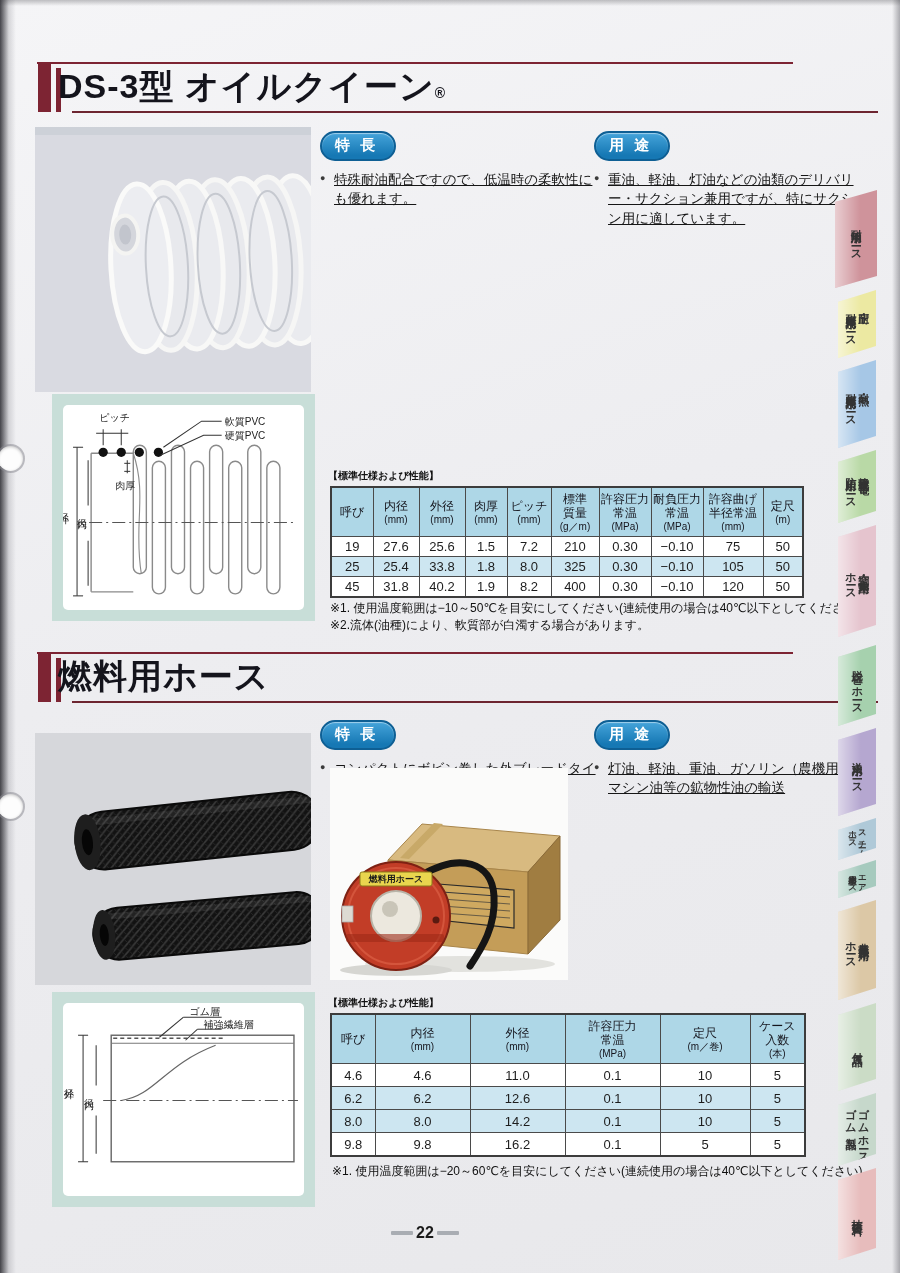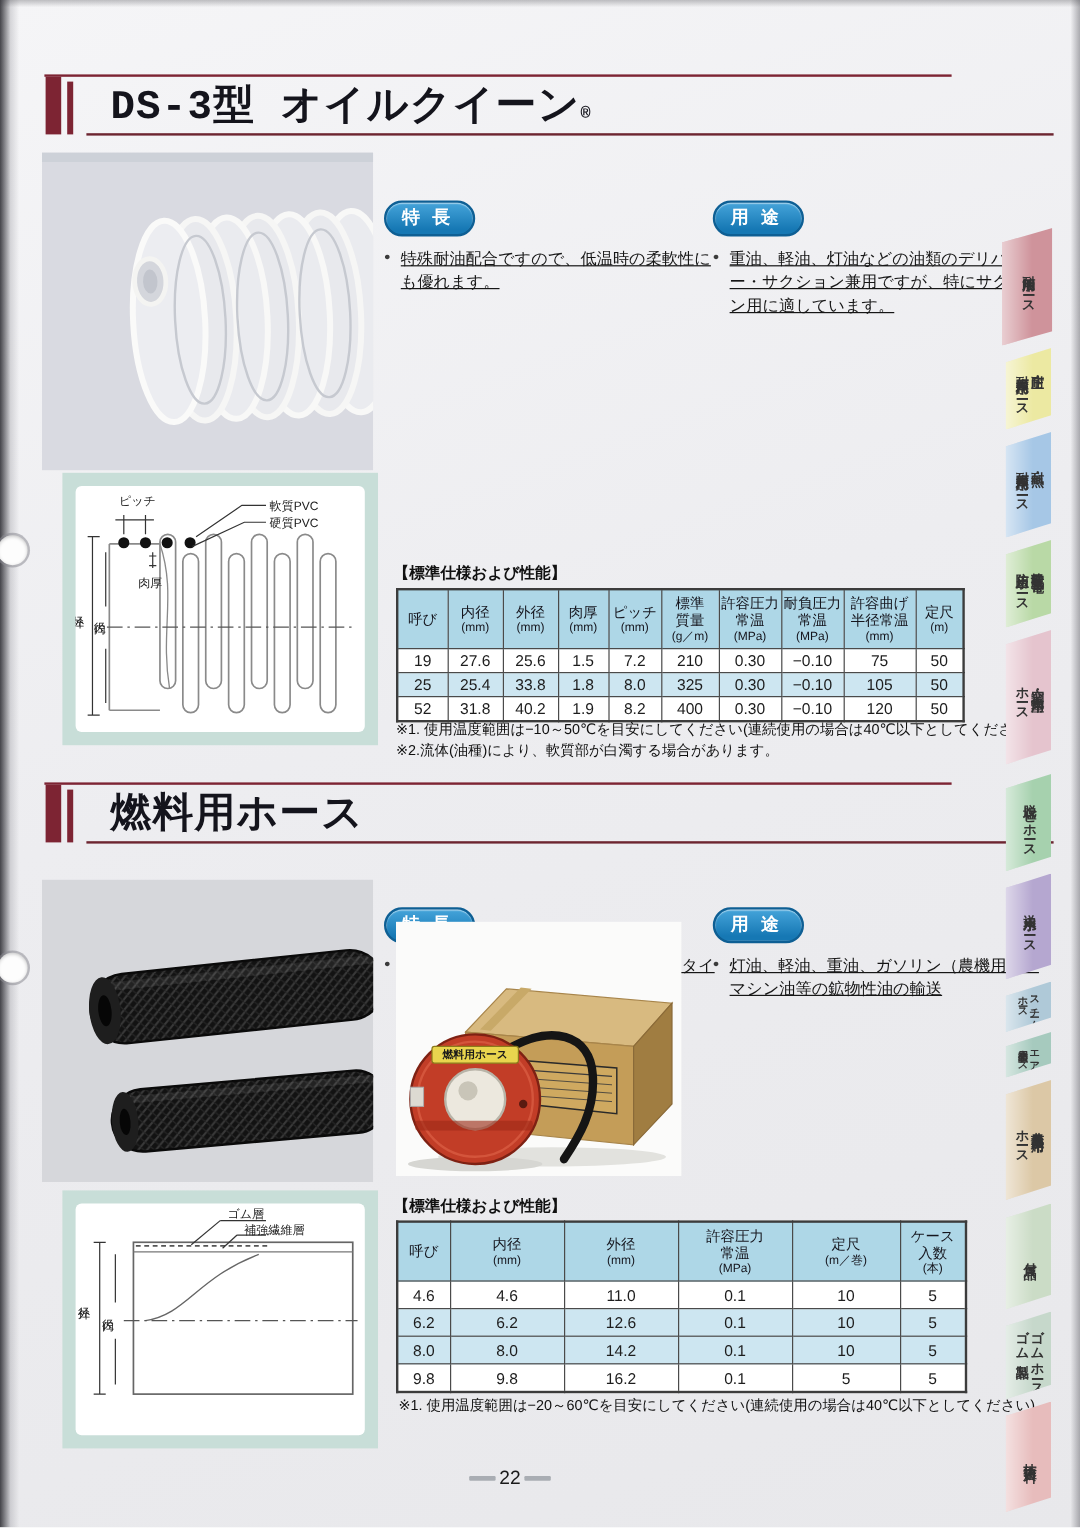--- a/index.html
+++ b/index.html
@@ -15,22 +15,22 @@
       background:linear-gradient(180deg,rgba(60,60,66,.30),rgba(0,0,0,0));}
   .hole{position:absolute;left:-2px;width:25px;height:25px;border-radius:50%;background:#fdfdfd;
       box-shadow:0 0 0 2px rgba(140,140,148,.55), inset 0 1px 3px rgba(0,0,0,.22);}
   #hole1{top:446px;}#hole2{top:794px;}
 
   
   .sec-header{position:absolute;left:36px;width:772px;height:54px;}
   .sec-header .topline{position:absolute;left:1px;top:3px;width:756px;height:2px;background:#7d2433;}
   .sec-header .bar1{position:absolute;left:2px;top:5px;width:13px;height:48px;background:#7d2433;}
   .sec-header .bar2{position:absolute;left:20px;top:9px;width:5px;height:44px;background:#7d2433;}
-  .sec-header .title{position:absolute;left:56px;top:5px;white-space:nowrap;
-      font-family:Liberation Mono, monospace;font-weight:bold;
+  .sec-header .title{position:absolute;left:22px;top:5px;white-space:nowrap;
+      font-family:Liberation Sans, sans-serif;font-weight:bold;
       font-size:34px;color:#14141c;letter-spacing:1px;}
   .sec-header .reg{font-size:14px;}
   .underline{position:absolute;height:2px;background:#6d2530;left:72px;width:806px;}
   #underline1{top:111px;} #underline2{top:701px;}
   #sec1-header{top:59px;} #sec2-header{top:649px;}
 
   
   .panel{position:absolute;}
   #photo1{left:35px;top:127px;width:276px;height:265px;}
   #photo2{left:35px;top:733px;width:276px;height:252px;}
@@ -42,43 +42,43 @@
   .diag svg{position:absolute;left:0;top:0;width:100%;height:100%;}
   .diag text{font-family:"Liberation Sans","DejaVu Sans",sans-serif;fill:#222;}
 
   
   .info-col{position:absolute;width:278px;}
   #feat1{left:320px;top:131px;} #use1{left:594px;top:131px;}
   #feat2{left:320px;top:720px;} #use2{left:594px;top:720px;}
   .badge{display:inline-block;min-width:46px;padding:3px 13px 4px;border-radius:15px;
       background:linear-gradient(180deg,#45a4da 0%,#1678b4 85%);
       border:2px solid #0e5f94;color:#ffffff;font-weight:bold;font-size:15px;
-      letter-spacing:3px;box-shadow:inset 0 1px 1px rgba(255,255,255,.5);margin-top:36px;}
+      letter-spacing:3px;box-shadow:inset 0 1px 1px rgba(255,255,255,.5);}
   ul.bullets{list-style:none;margin:9px 0 0;padding:0;font-size:13.5px;line-height:1.44;color:#161616;}
   ul.bullets li{position:relative;padding-left:14px;margin-bottom:2px;text-decoration:underline;}
   ul.bullets li::before{content:"●";position:absolute;left:0;top:2px;font-size:9px;color:#3b3b3b;}
 
   
   .table-block{position:absolute;width:480px;}
   #tblock1{left:330px;top:469px;} #tblock2{left:330px;top:996px;}
-  .tbl-title{font-size:13px;font-weight:bold;color:#111;margin:0 0 3px -2px;}
+  .tbl-title{font-size:10px;font-weight:bold;color:#111;margin:0 0 3px -2px;}
   table.spec{border-collapse:collapse;table-layout:fixed;width:474px;border:2px solid #3c3c3c;background:#fff;}
   table.spec th{background:#aed7e7;font-weight:normal;font-size:12px;color:#15151d;
       border:1px solid #4a4a4a;padding:4px 1px;text-align:center;vertical-align:middle;}
   table.spec th .hl{white-space:pre-line;line-height:1.18;}
   table.spec th .hu{font-size:10px;line-height:1.1;margin-top:1px;}
   table.spec td{border:1px solid #4a4a4a;text-align:center;font-size:13px;padding:1px 2px;height:17px;}
   #tblock2 table.spec td{height:20px;}
   table.spec tr.alt td{background:#cde6f1;text-align:center;}
 
   .notes{position:absolute;font-size:12px;line-height:1.45;color:#101010;white-space:nowrap;}
   #notes1{left:330px;top:600px;} #notes2{left:332px;top:1163px;}
 
   .pagenum{position:absolute;left:355px;top:1224px;width:140px;text-align:center;
-      font-size:16px;font-weight:normal;color:#1a1a1a;}
+      font-size:16px;font-weight:bold;color:#1a1a1a;}
   .pagenum .dash{display:inline-block;width:22px;height:4px;background:#a9adb3;
       vertical-align:middle;margin:0 3px 2px;border-radius:1px;}
 
   
   .sidebar{position:absolute;left:836px;top:0;width:44px;height:1273px;}
   .tab{position:absolute;left:2px;width:38px;display:flex;align-items:center;justify-content:center;
       clip-path:polygon(0 12px,100% 0,100% calc(100% - 12px),0 100%);}
   .tab span{writing-mode:vertical-rl;text-orientation:upright;white-space:pre-line;
       font-size:11px;font-weight:bold;color:#333;letter-spacing:2px;line-height:1.15;}
   .tab.small span{font-size:8.5px;letter-spacing:0;}
@@ -271,21 +271,21 @@
             <td>33.8</td>
             <td>1.8</td>
             <td>8.0</td>
             <td>325</td>
             <td>0.30</td>
             <td>−0.10</td>
             <td>105</td>
             <td>50</td>
           </tr>
           <tr>
-            <td>52</td>
+            <td>45</td>
             <td>31.8</td>
             <td>40.2</td>
             <td>1.9</td>
             <td>8.2</td>
             <td>400</td>
             <td>0.30</td>
             <td>−0.10</td>
             <td>120</td>
             <td>50</td>
           </tr>

